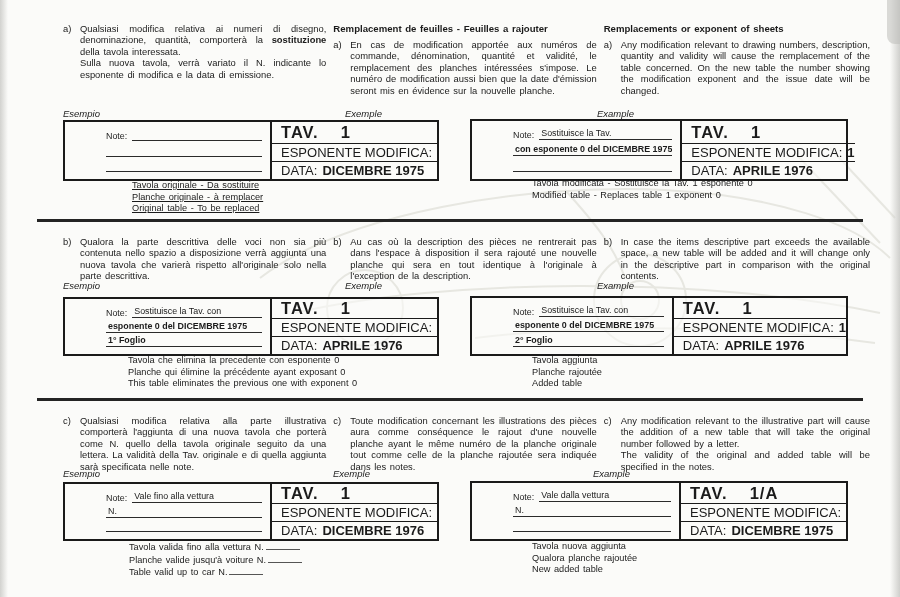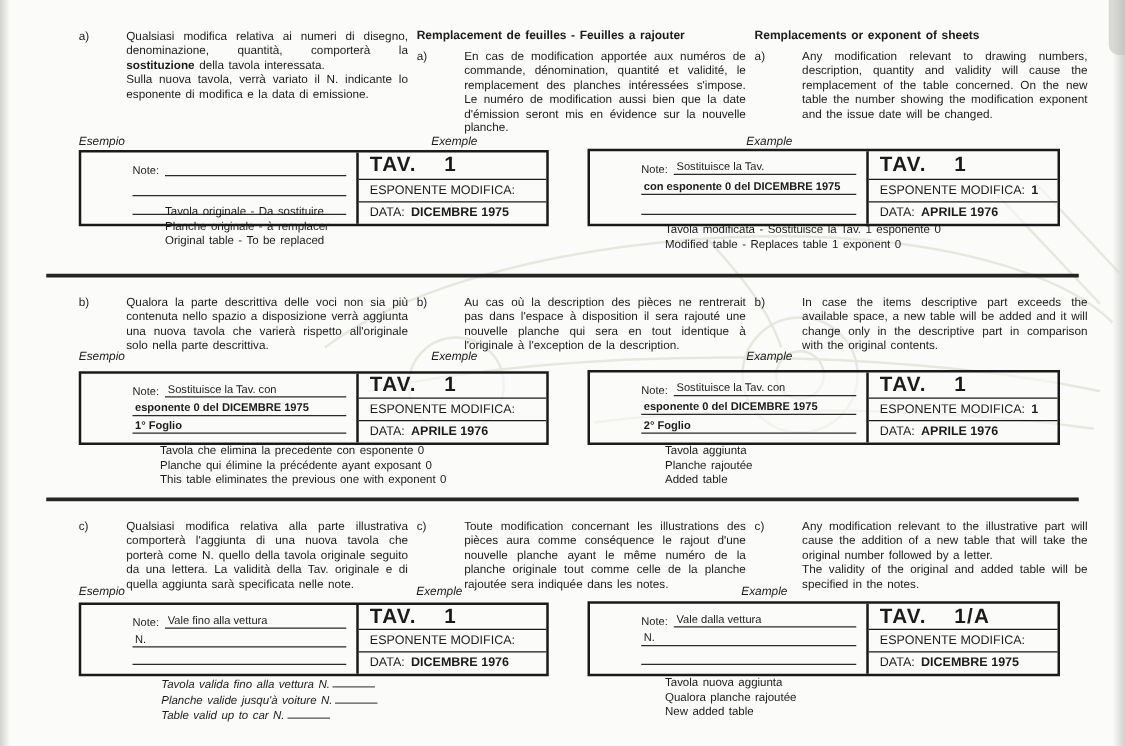--- a/index.html
+++ b/index.html
@@ -19,42 +19,42 @@
 
   
   .cols{position:absolute;left:63px;width:807px;display:flex;z-index:1;}
   .col{box-sizing:border-box;}
   .col.c1{width:267px;margin-right:7px;}
   .col.c2{width:267px;margin-right:7px;}
   .col.c3{width:270px;}
   .heading{font-weight:bold;font-size:9.6px;line-height:11px;margin-bottom:5px;word-spacing:1px;}
   .para{display:flex;font-size:9.4px;line-height:11.4px;}
   .marker{width:17px;flex-shrink:0;}
-  .ptext{flex:1;text-align:justify;word-spacing:1px;margin-left:21px;}
+  .ptext{flex:1;text-align:justify;word-spacing:1px;}
 
   
   .sep{position:absolute;left:37px;width:826px;height:2.5px;background:#242424;z-index:1;}
 
   
   .exlabel{position:absolute;font-style:italic;font-size:9.5px;z-index:1;}
 
   
   .exbox{position:absolute;border:2px solid #1a1a1a;display:flex;z-index:1;box-sizing:content-box;background:rgba(251,251,249,.55);}
   .note-sec{width:50.5%;box-sizing:border-box;display:flex;flex-direction:column;
     justify-content:space-between;padding:6px 8px 7px 9px;margin-left:32px;}
   .nline{display:flex;align-items:flex-end;height:13px;font-size:8.9px;white-space:nowrap;}
   .nlabel{margin-right:5px;}
   .nval{flex:1;border-bottom:1.4px solid #2a2a2a;padding:0 0 1px 2px;overflow:hidden;}
   .nv-bold{font-weight:bold;}
   .tav-sec{flex:1;border-left:2px solid #1a1a1a;display:flex;flex-direction:column;}
   .tav-head{flex:1;display:flex;align-items:center;padding-left:9px;
     font-size:16.5px;font-weight:bold;letter-spacing:1px;}
   .tnum{margin-left:22px;}
   .trow{height:17px;flex-shrink:0;border-top:1.7px solid #1a1a1a;display:flex;align-items:center;
-    padding-left:9px;font-size:10px;white-space:nowrap;}
+    padding-left:9px;font-size:13px;white-space:nowrap;}
   .trow b{margin-left:5px;}
 
   
   .caption{position:absolute;font-size:9.2px;line-height:11.7px;z-index:1;word-spacing:1px;}
   .fill{display:inline-block;width:34px;border-bottom:1px solid #555;height:8px;margin-left:2px;}
 </style>
 </head>
 <body>
 
 <div class="edge-left"></div>
@@ -153,21 +153,21 @@
         <span>ESPONENTE MODIFICA:</span>
         <b>1</b>
       </div>
     <div class="trow">
         <span>DATA:</span>
         <b>APRILE 1976</b>
       </div>
   </div>
 </div>
 
-<div class="caption" style="left:132px;top:164px;">
+<div class="caption" style="left:132px;top:180px;text-decoration:underline;">
   <div>Tavola originale - Da sostituire</div>
   <div>Planche originale - à remplacer</div>
   <div>Original table - To be replaced</div>
 </div>
 <div class="caption" style="left:532px;top:178px;">
   <div>Tavola modificata - Sostituisce la Tav. 1 esponente 0</div>
   <div>Modified table - Replaces table 1 exponent 0</div>
 </div>
 
 <div class="sep" style="top:219px;"></div>
@@ -344,21 +344,21 @@
         <span>ESPONENTE MODIFICA:</span>
         <b></b>
       </div>
     <div class="trow">
         <span>DATA:</span>
         <b>DICEMBRE 1975</b>
       </div>
   </div>
 </div>
 
-<div class="caption" style="left:129px;top:541px;font-style:italic;">
+<div class="caption" style="left:129px;top:541px;">
   <div><span>Tavola valida fino alla vettura N.</span><span class="fill"></span></div>
   <div><span>Planche valide jusqu'à voiture N.</span><span class="fill"></span></div>
   <div><span>Table valid up to car N.</span><span class="fill"></span></div>
 </div>
 <div class="caption" style="left:532px;top:541px;">
   <div>Tavola nuova aggiunta</div>
   <div>Qualora planche rajoutée</div>
   <div>New added table</div>
 </div>
 

